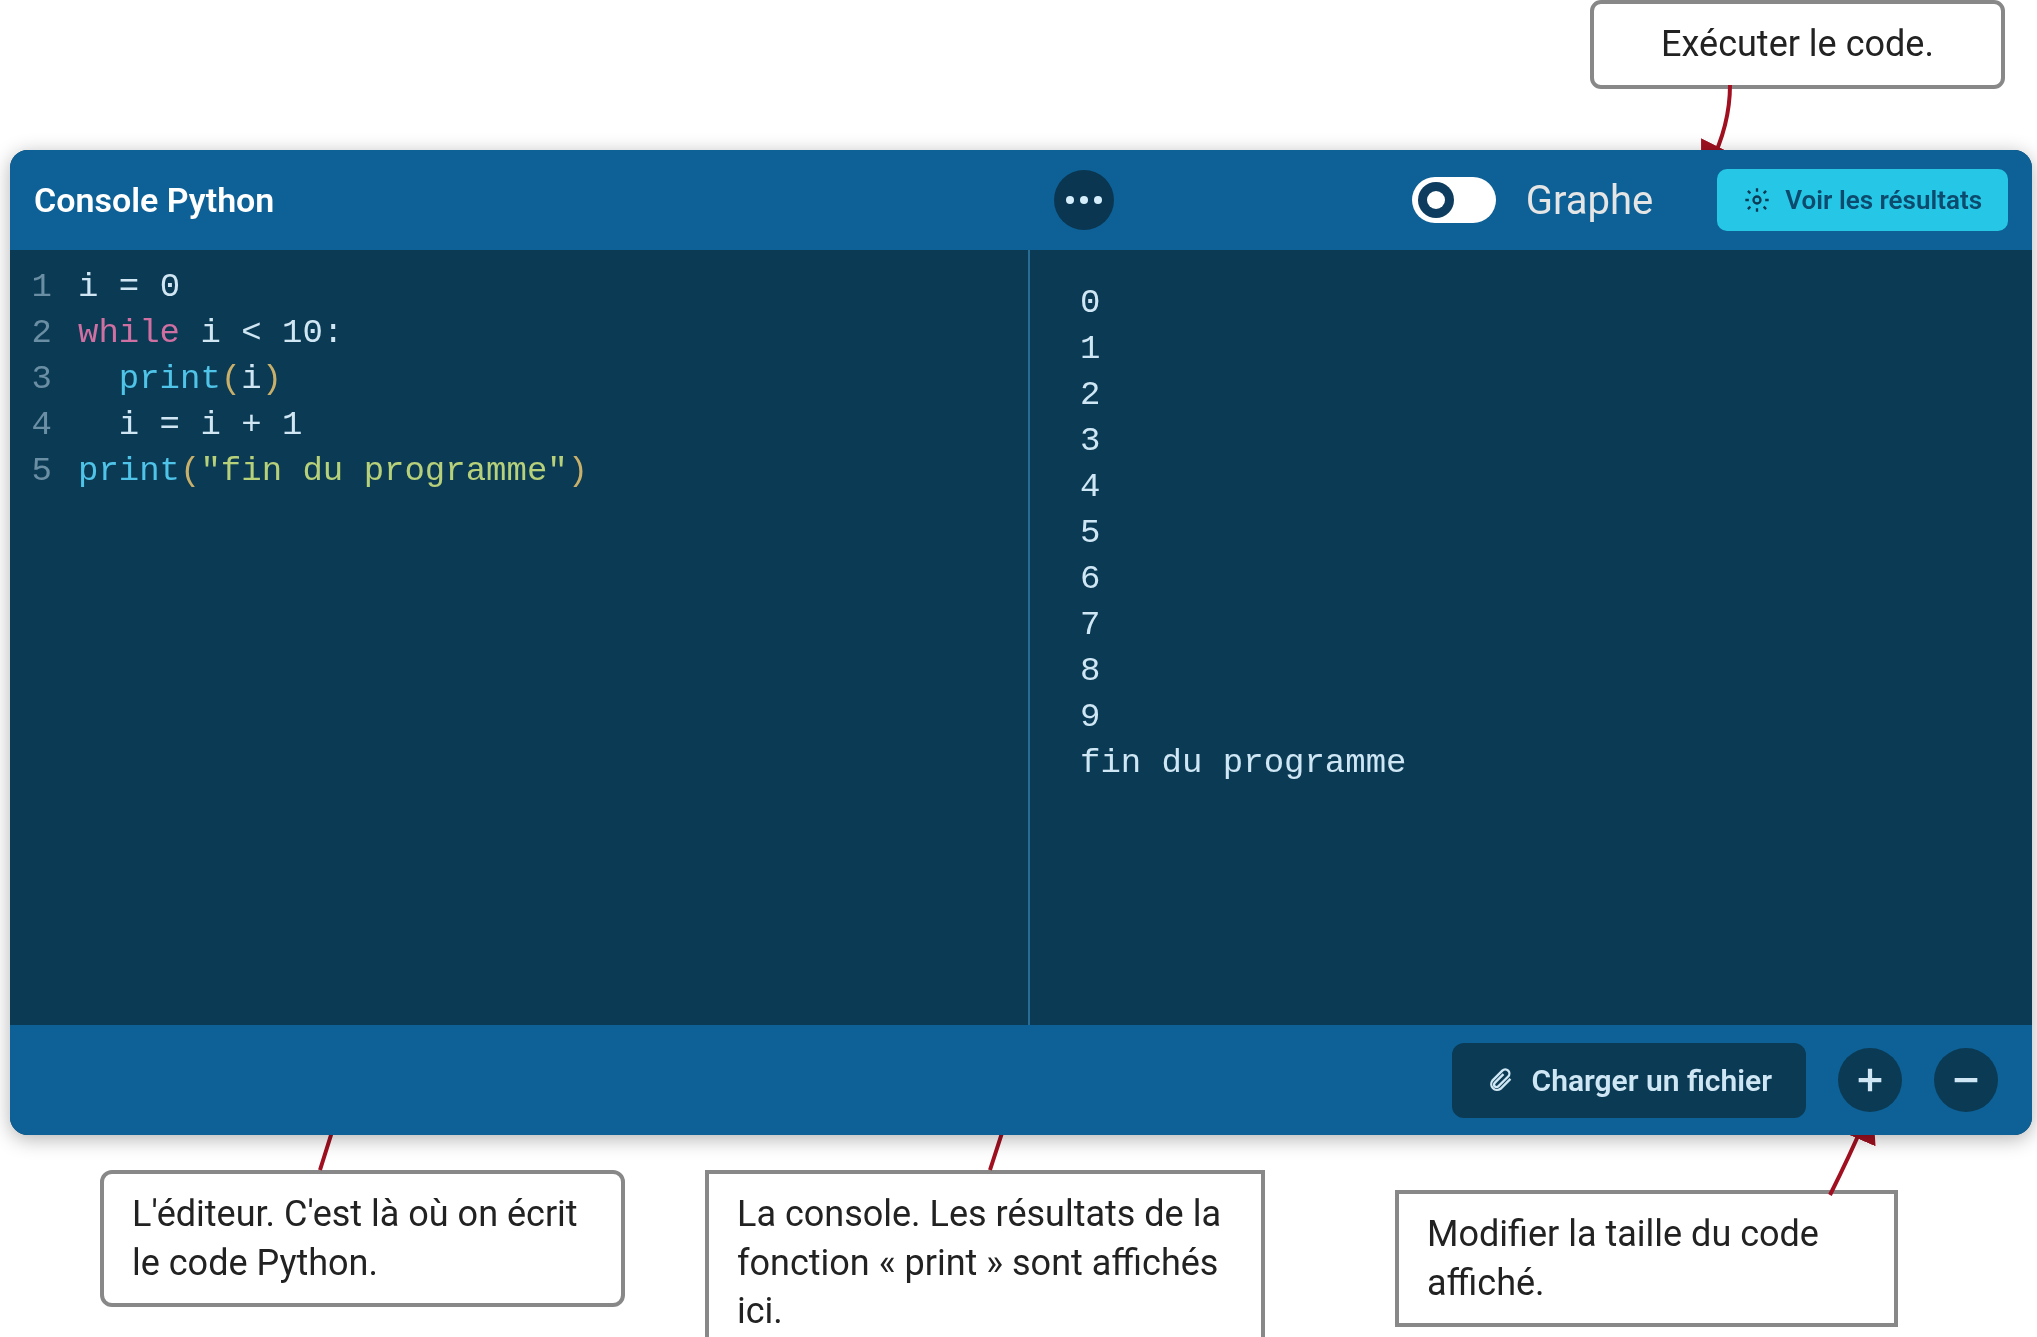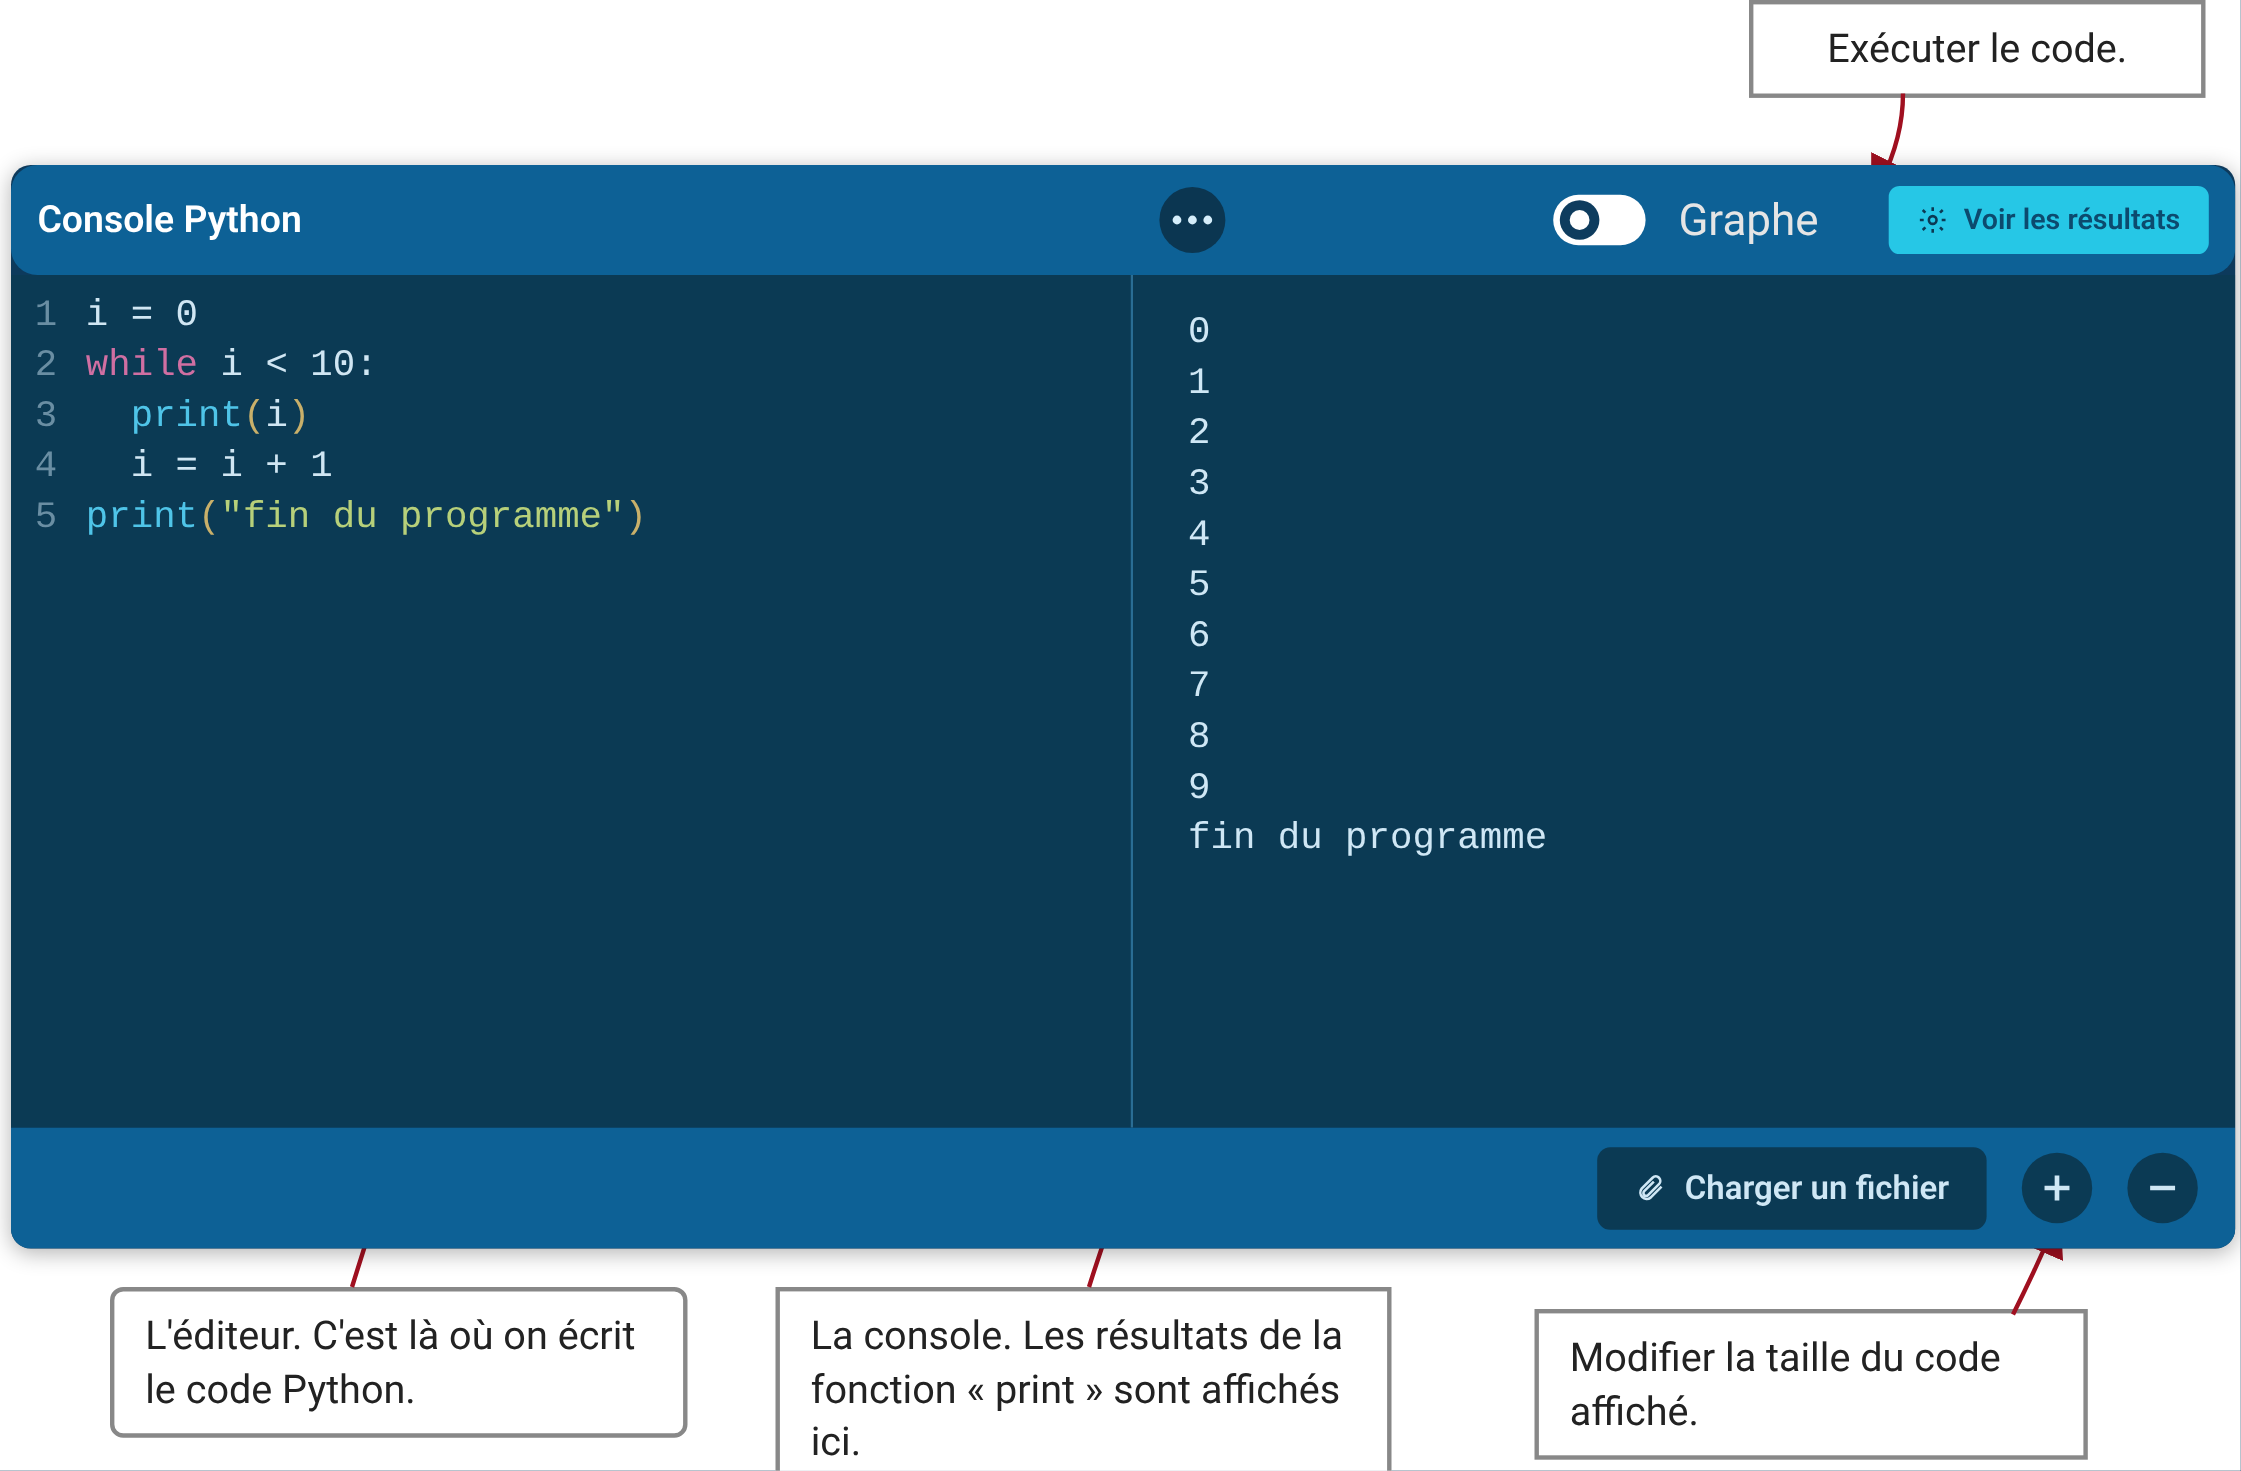--- a/index.html
+++ b/index.html
@@ -12,21 +12,21 @@
   }
   .callout {
     position: absolute;
     background: #ffffff;
     border: 4px solid #888888;
     padding: 16px 28px;
     font-size: 36px;
     color: #222;
     line-height: 1.35;
   }
-  .callout-top { top: 0; left: 1590px; width: 415px; text-align: center; }
+  .callout-top { top: 0; left: 1590px; width: 415px; text-align: center; border-radius: 11px; }
   .callout-editor { top: 1170px; left: 100px; width: 525px; border-radius: 12px; }
   .callout-console { top: 1170px; left: 705px; width: 560px; }
   .callout-zoom { top: 1190px; left: 1395px; width: 503px; }
 
   
   .arrow { position: absolute; pointer-events:none; }
   .arrow svg { overflow: visible; }
 
   .console-frame {
     position: absolute;
@@ -39,21 +39,20 @@
     overflow: hidden;
     box-shadow: 0 4px 20px rgba(0,0,0,0.3);
   }
   .header-bar {
     height: 100px;
     background: #0d6196;
     display: flex;
     align-items: center;
     padding: 0 24px;
     gap: 20px;
-    border-radius: 24px;
   }
   .hb-title {
     color: #ffffff;
     font-size: 34px;
     font-weight: 600;
   }
   .hb-spacer { flex: 1; }
   .menu-btn {
     width: 60px; height: 60px;
     border-radius: 50%;

